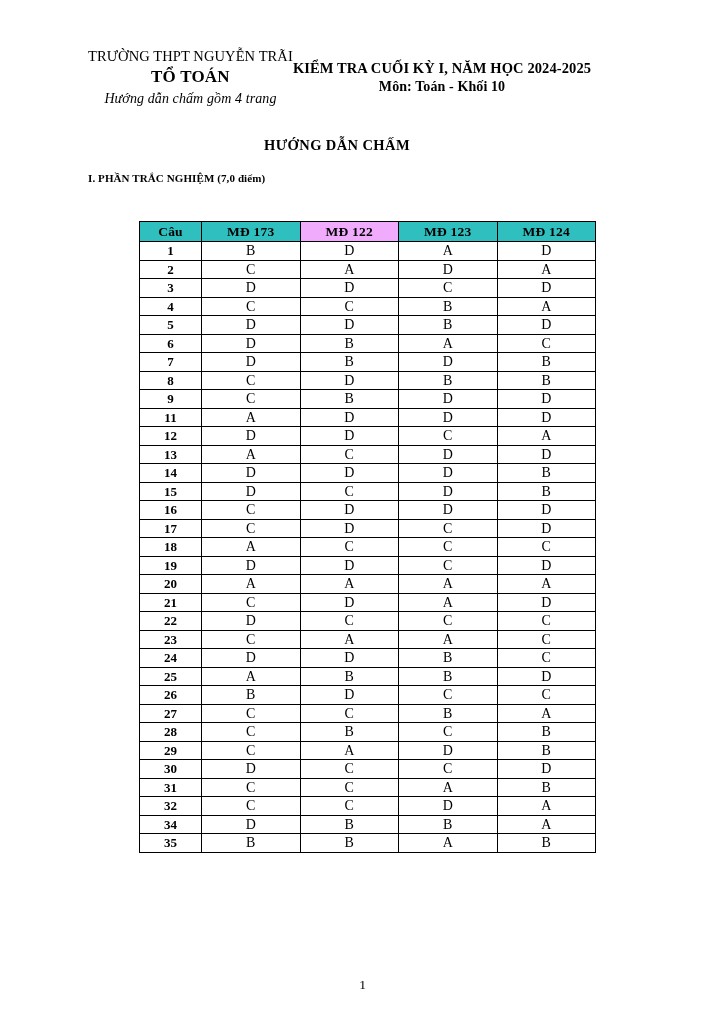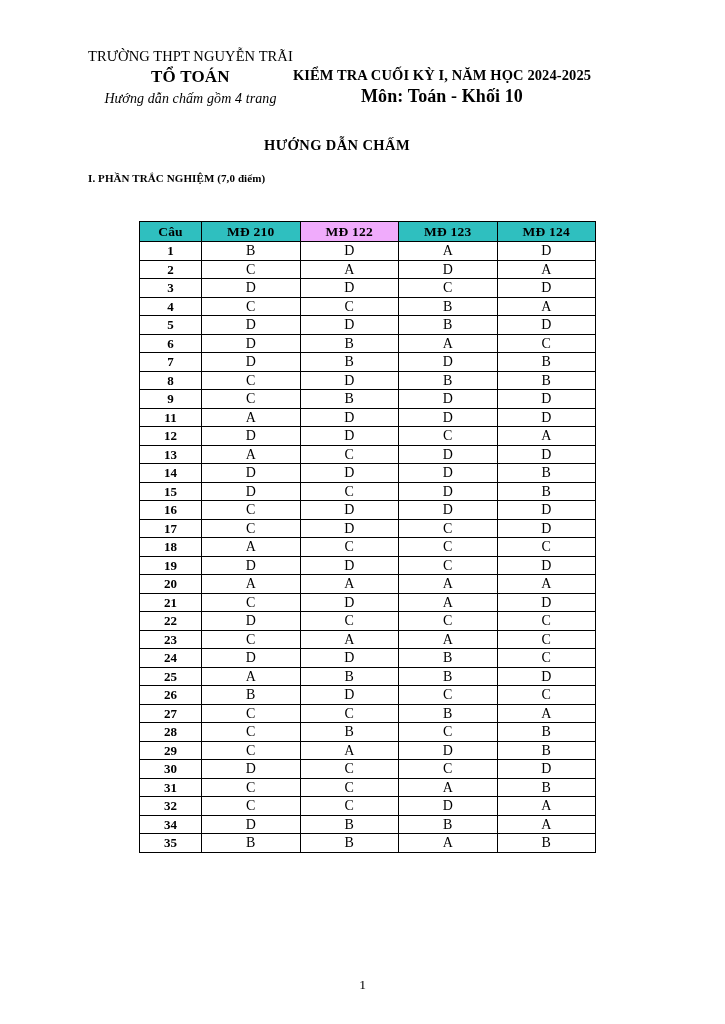--- a/index.html
+++ b/index.html
@@ -24,21 +24,21 @@
     background: #ffffff;
   }
 
   
   .doc-header {
     position: absolute;
     top: 47px;
     left: 0;
     width: 589px;
     display: flex;
-    align-items: flex-end;
+    align-items: center;
   }
   .header-left {
     width: 248px;
     margin-left: 88px;
     text-align: center;
     line-height: 1.28;
   }
   .header-right {
     flex: 1;
     text-align: center;
@@ -63,21 +63,21 @@
     margin-top: 3px;
     letter-spacing: 0.1px;
   }
   .exam-title {
     font-size: 14.5px;
     font-weight: bold;
     letter-spacing: 0.1px;
     white-space: nowrap;
   }
   .exam-subject {
-    font-size: 18px;
+    font-size: 14px;
     font-weight: bold;
     letter-spacing: 0.1px;
     margin-top: 1px;
   }
 
   
   .main-title {
     position: absolute;
     top: 137px;
     left: 0;
@@ -174,21 +174,21 @@
       <colgroup>
         <col class="c-num">
         <col class="c-code">
         <col class="c-code">
         <col class="c-code">
         <col class="c-code">
       </colgroup>
       <thead>
         <tr>
           <th style="background: rgb(47, 191, 191);">Câu</th>
-          <th style="background: rgb(47, 191, 191);">MĐ 210</th>
+          <th style="background: rgb(47, 191, 191);">MĐ 173</th>
           <th style="background: #f0abfc;">MĐ 122</th>
           <th style="background: rgb(47, 191, 191);">MĐ 123</th>
           <th style="background: rgb(47, 191, 191);">MĐ 124</th>
         </tr>
       </thead>
       <tbody id="answer-body">
           <tr>
             <td class="q-num">1</td>
             <td class="ans">B</td>
             <td class="ans">D</td>

